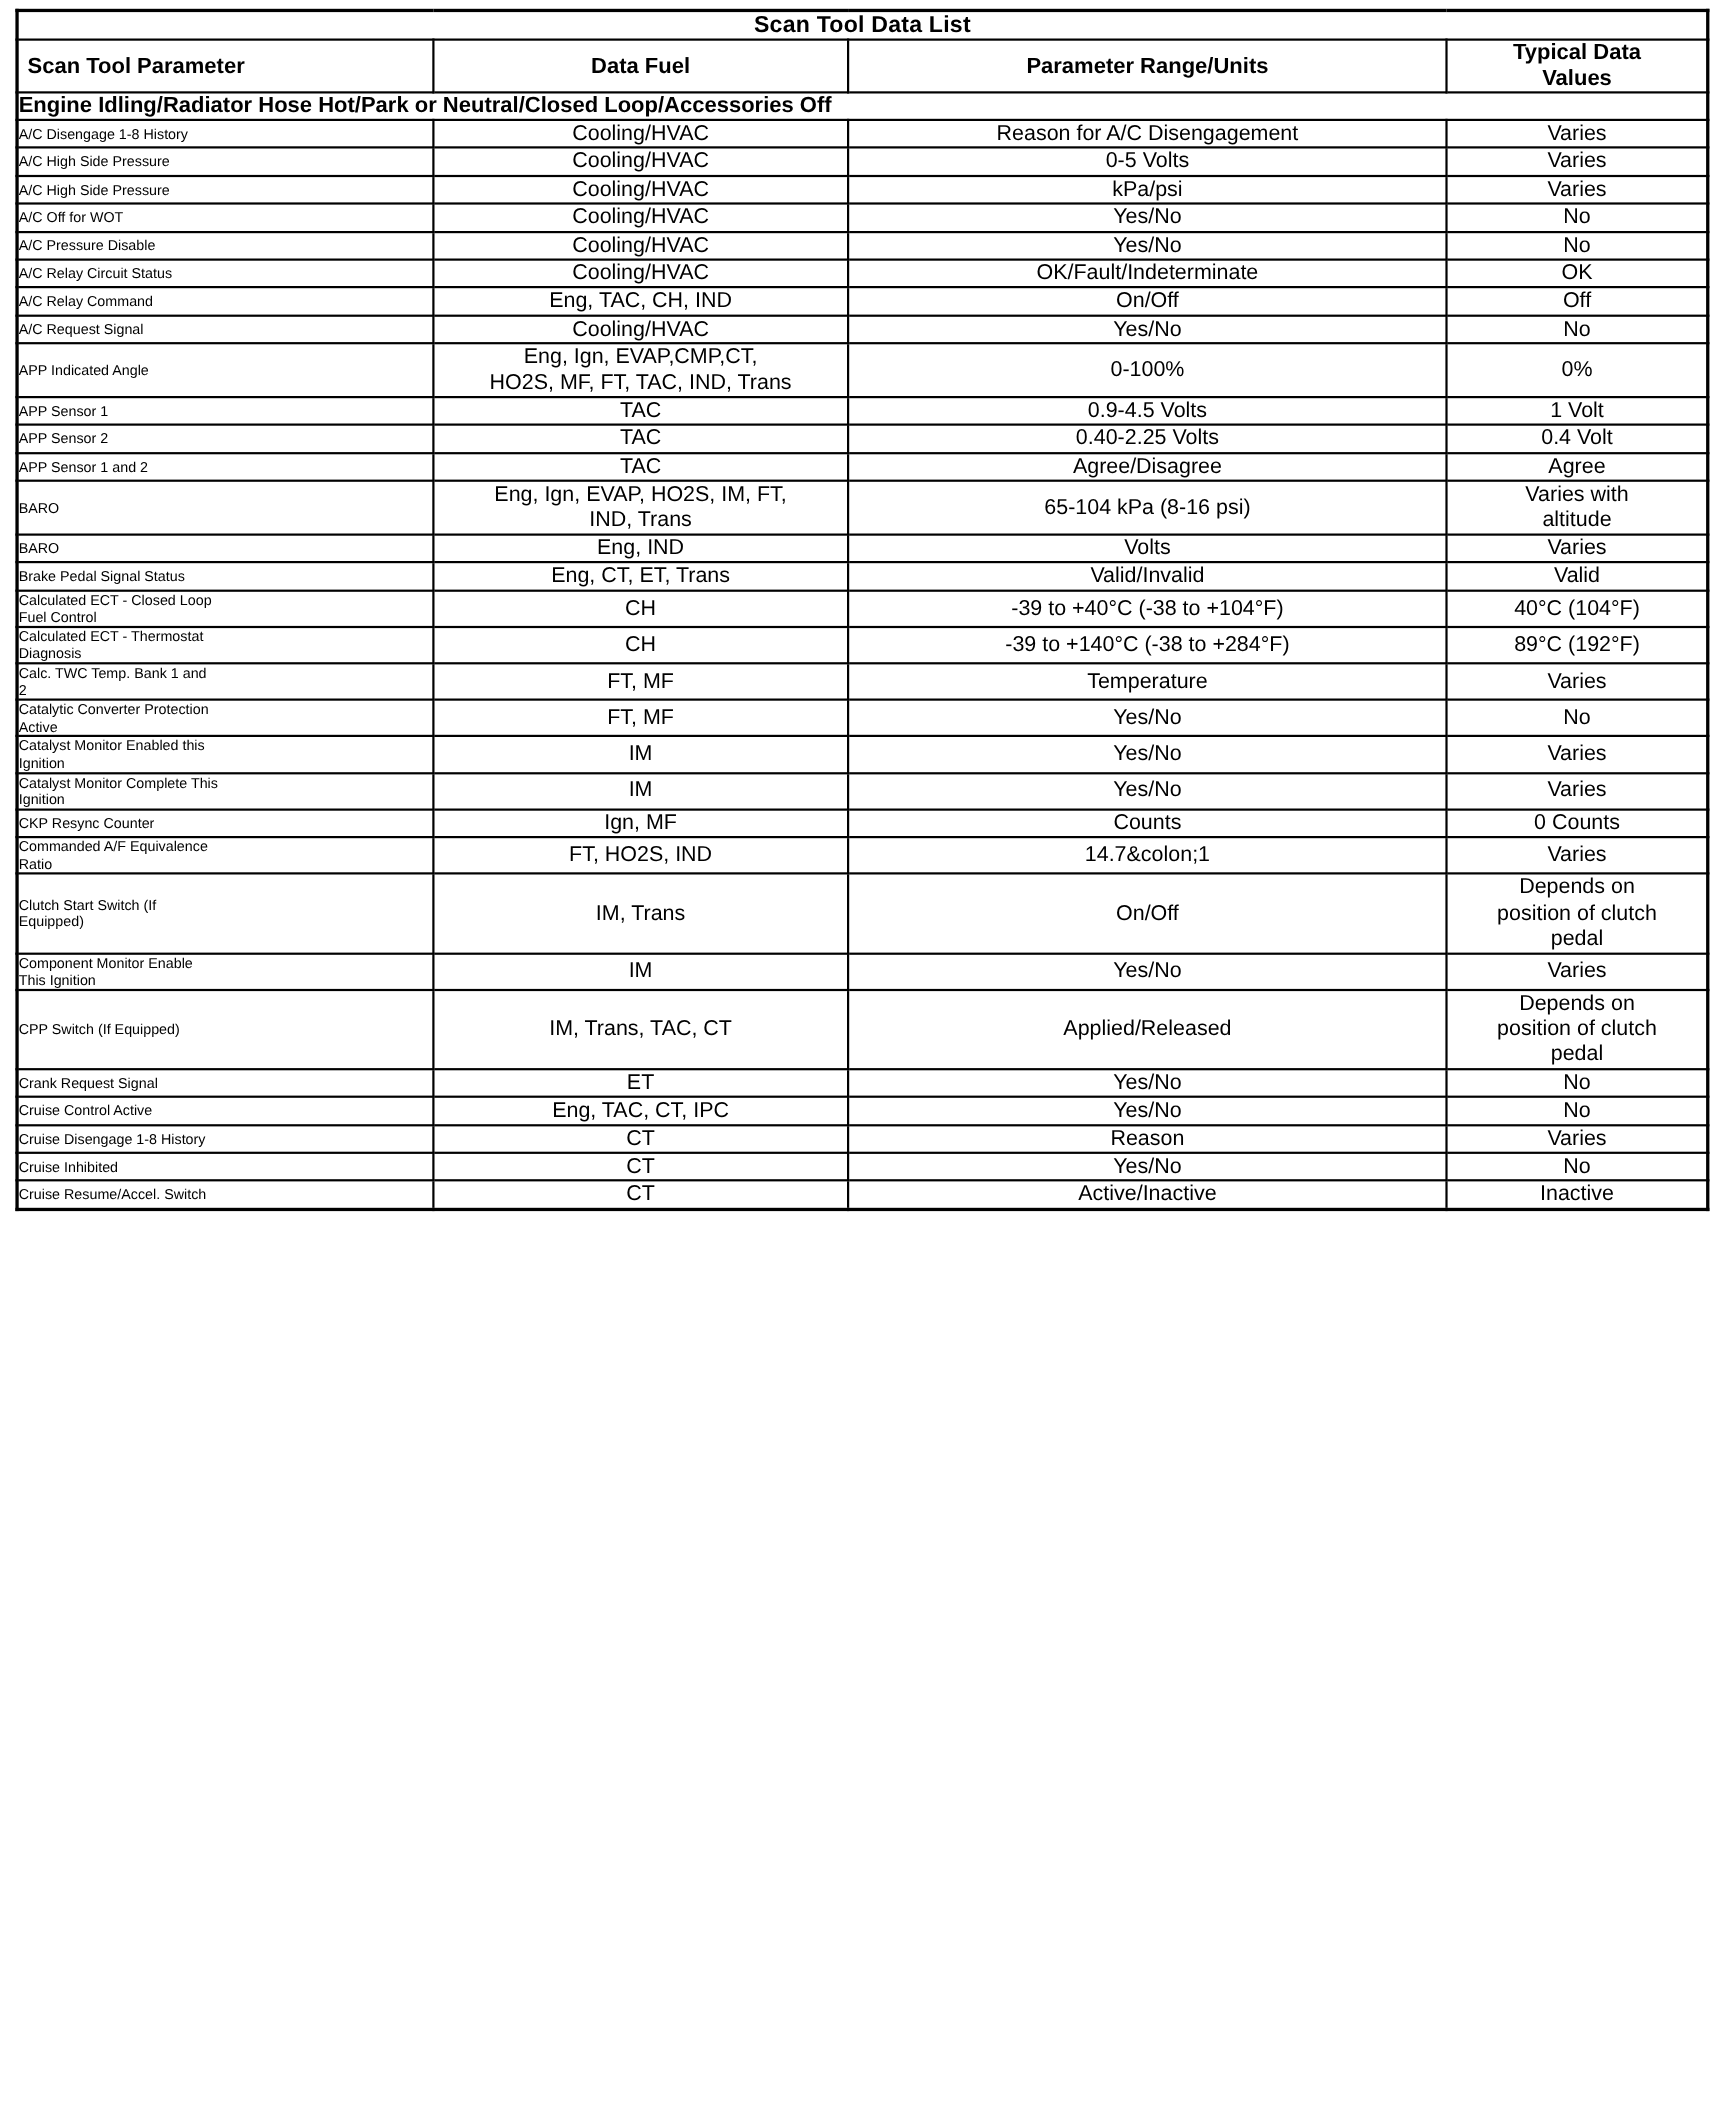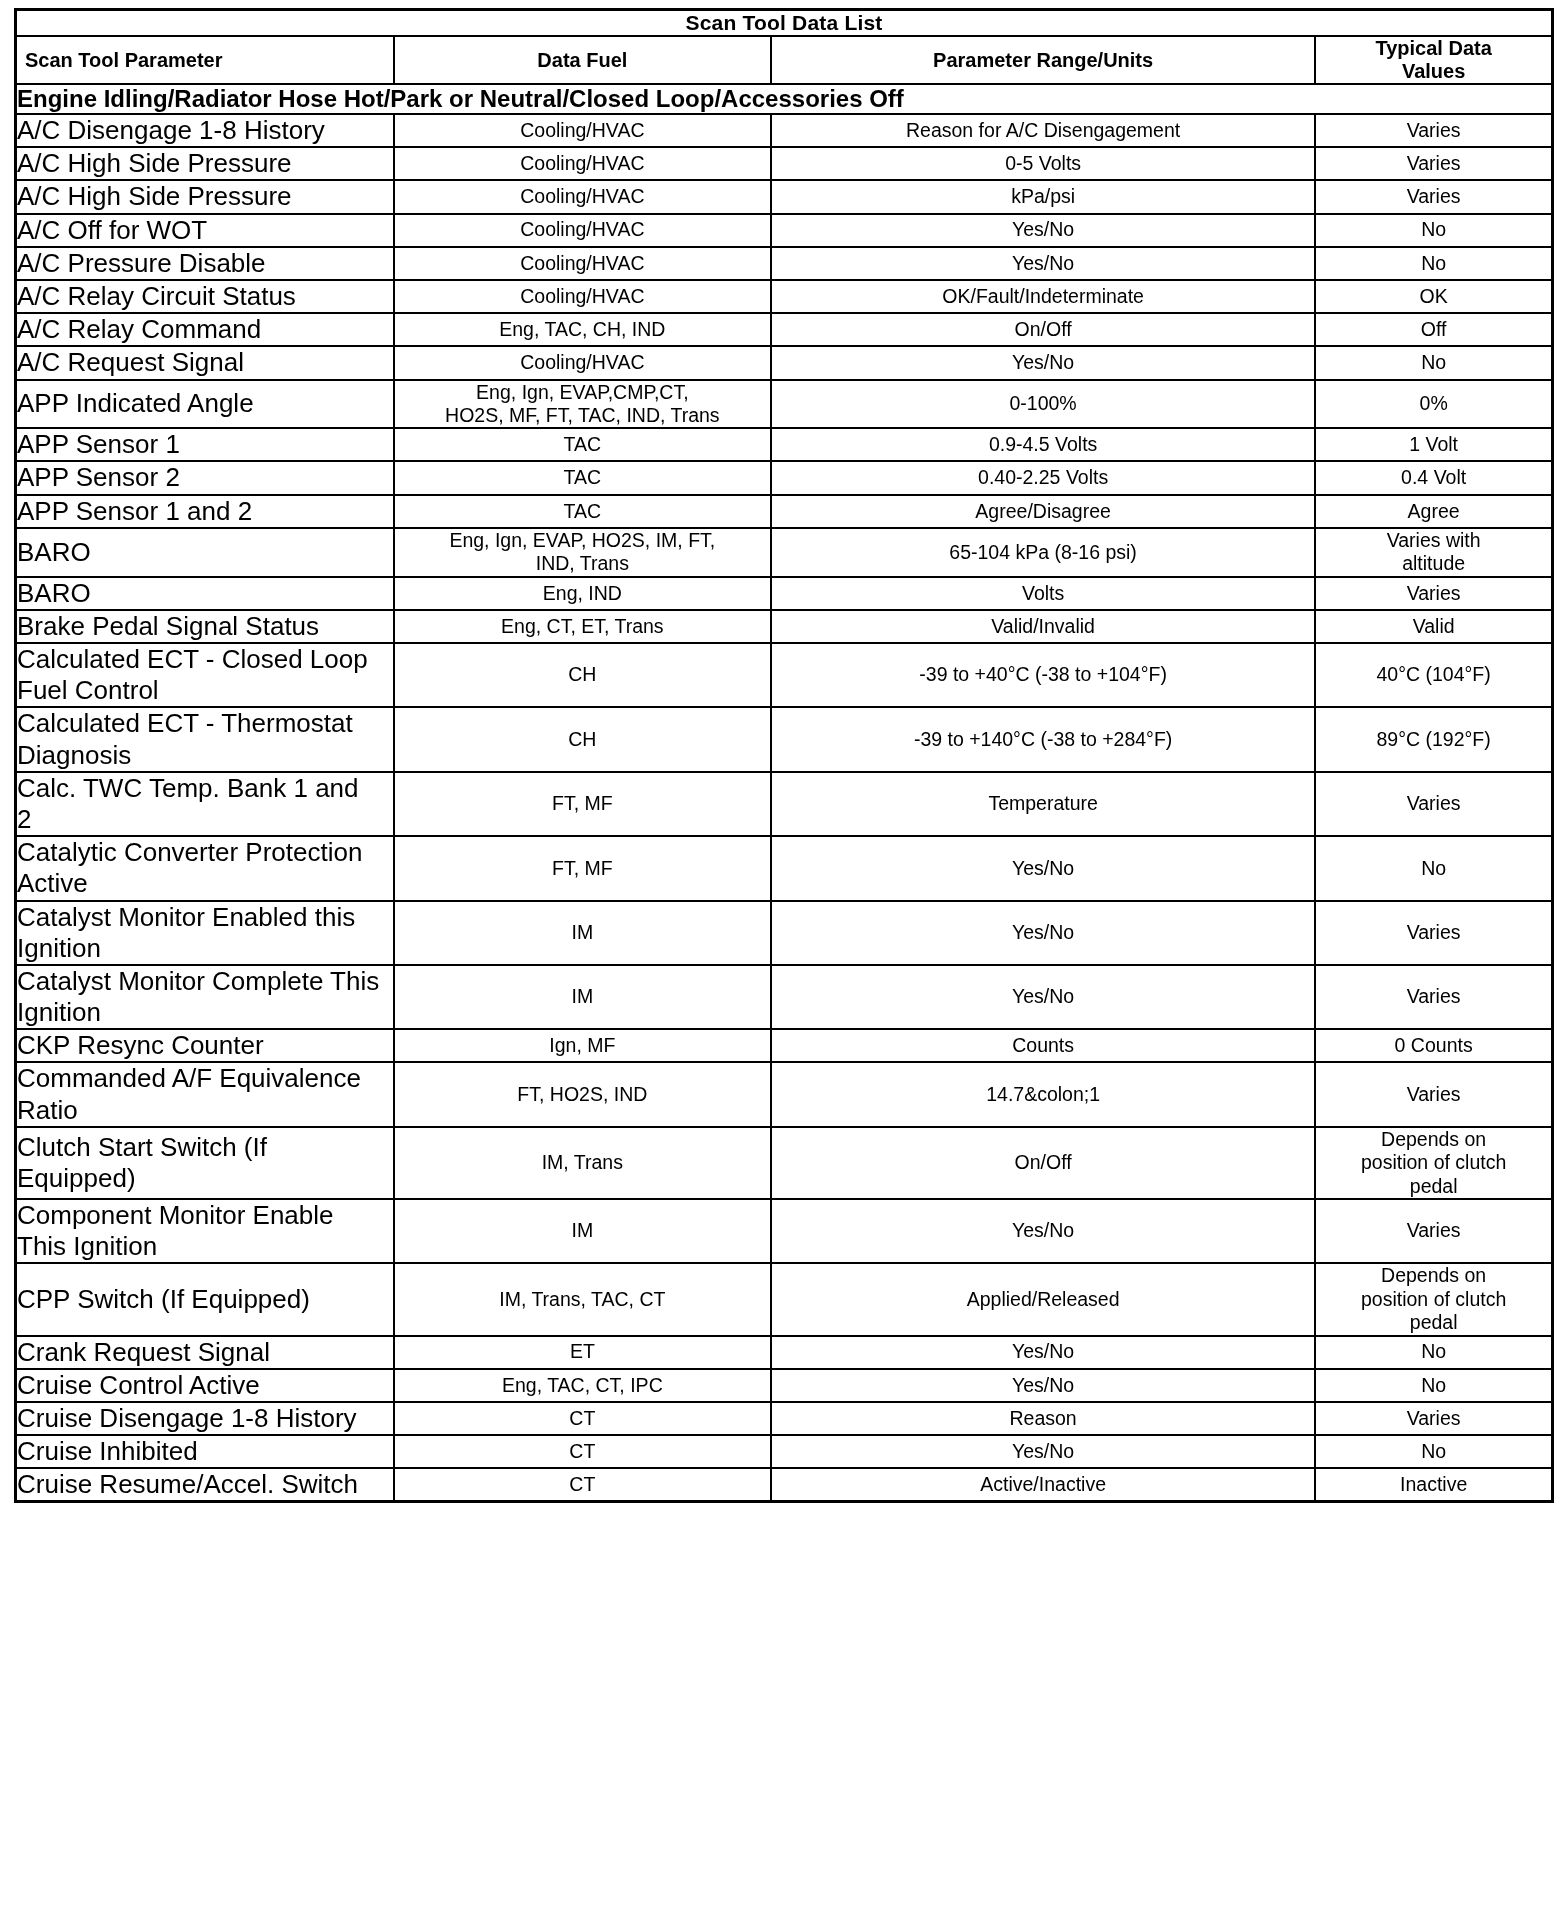--- a/index.html
+++ b/index.html
@@ -41,27 +41,27 @@
     font-size: 20px;
     padding: 8px 6px;
     line-height: 1.15;
   }
   .hdr.left {
     text-align: left;
     padding-left: 8px;
   }
   .section-cell {
     font-weight: bold;
-    font-size: 24px;
+    font-size: 20px;
     text-align: left;
     padding: 7px 8px 8px 8px;
   }
   td.c1 {
     text-align: left;
-    font-size: 26px;
+    font-size: 13px;
     padding: 7px 6px 7px 8px;
     line-height: 1.2;
   }
   td.c2, td.c3, td.c4 {
     text-align: center;
     font-size: 19.5px;
     padding: 7px 6px 7px 6px;
     line-height: 1.2;
   }
   col.col1 { width: 378px; }

